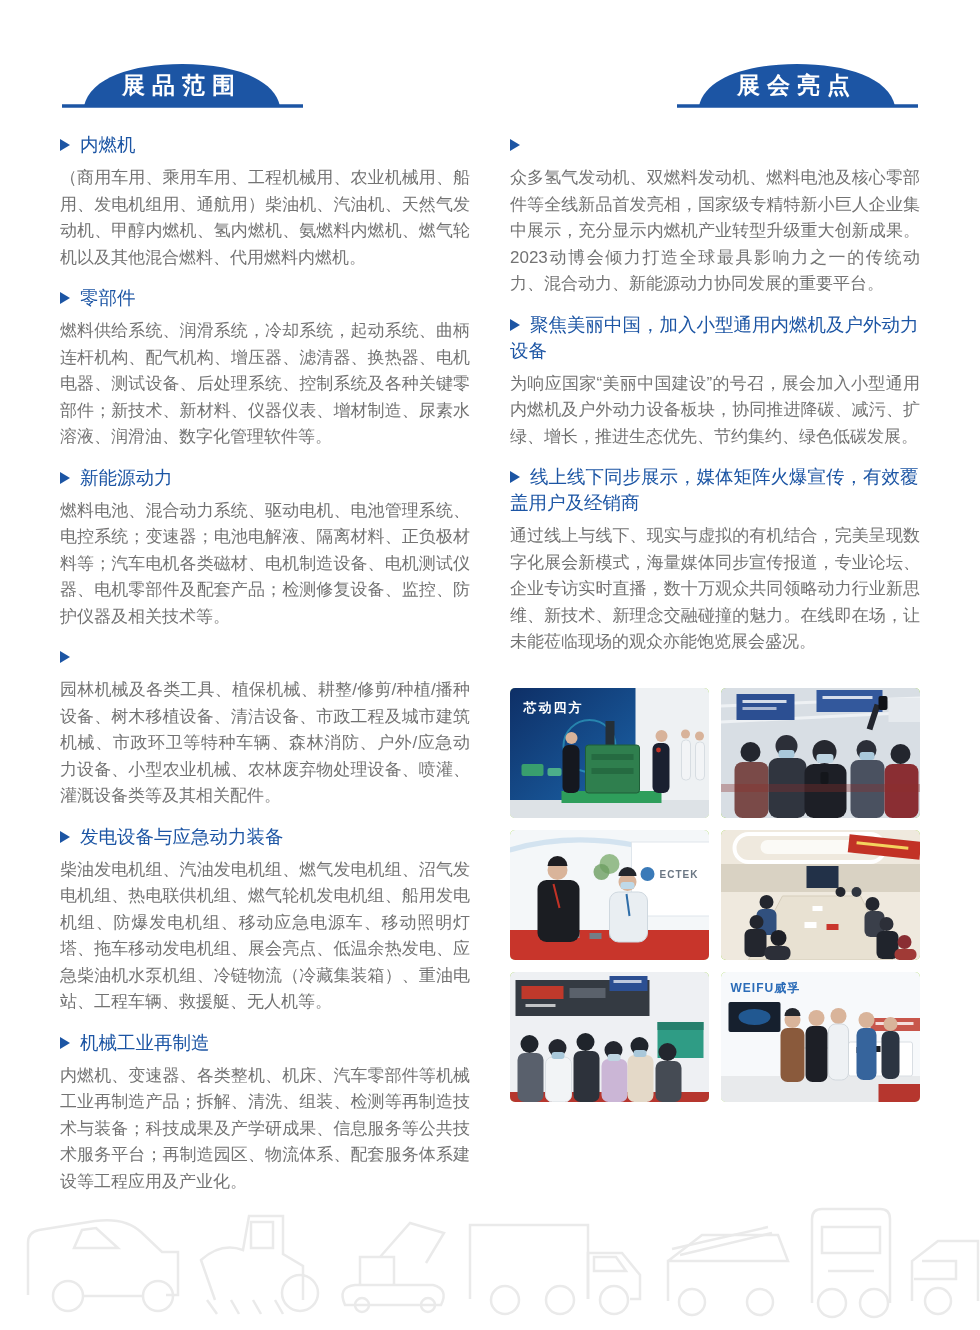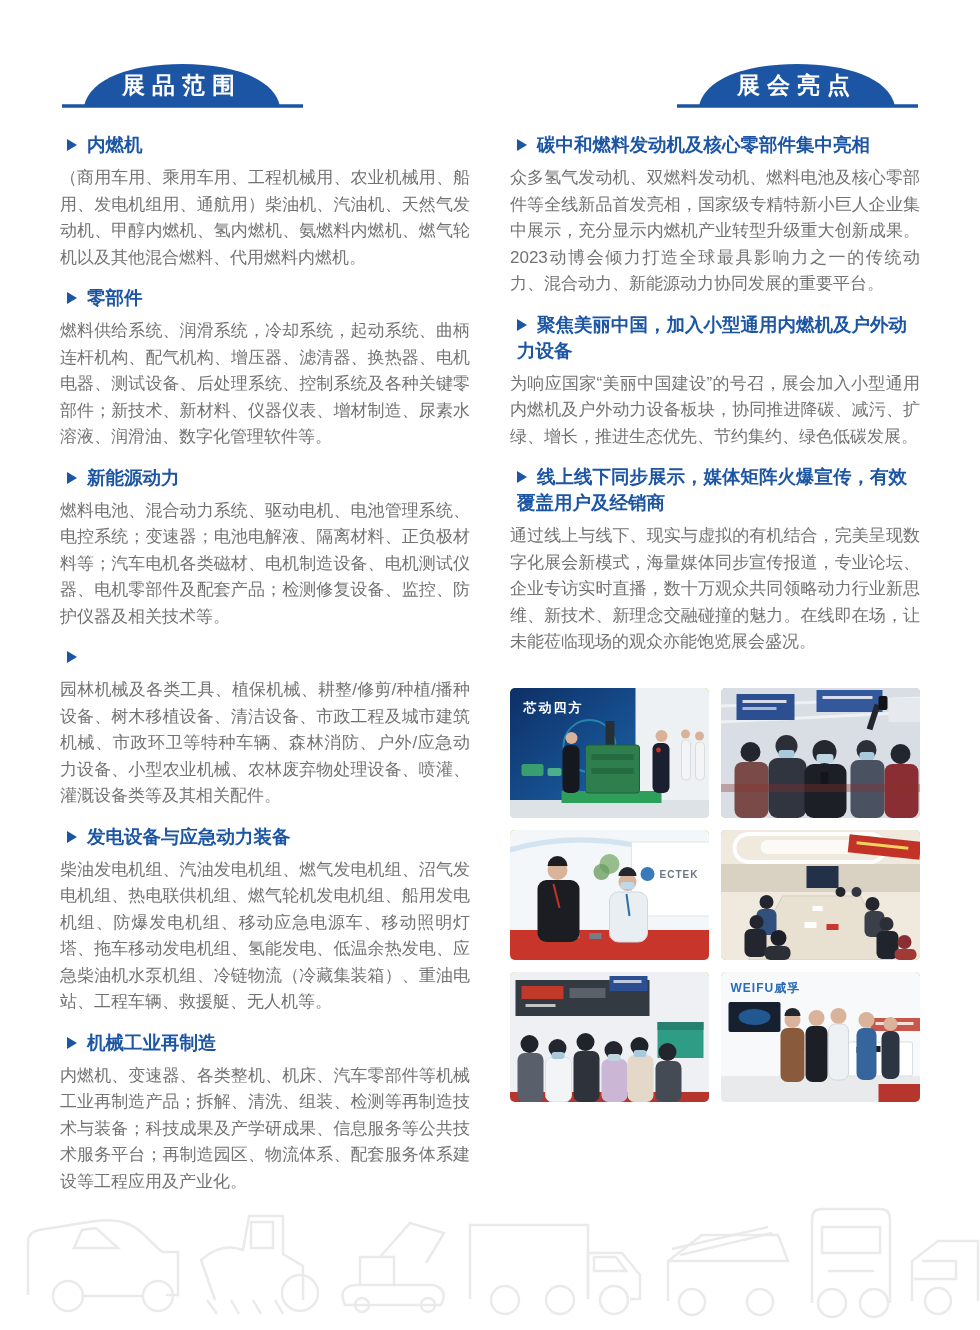--- a/index.html
+++ b/index.html
@@ -10,21 +10,21 @@
   .watermark{position:absolute;left:0;bottom:0;width:980px;height:235px;z-index:0;}
   .columns{position:relative;z-index:1;display:flex;gap:40px;padding:56px 60px 0 60px;}
   .col{width:410px;flex:0 0 410px;}
 
   .badge{height:54px;margin-bottom:22px;width:245px;}
   .badge.right-align{margin-left:auto;}
   .badge svg{display:block;}
   .badge text{font-family:"Liberation Sans","DejaVu Sans",sans-serif;}
 
   .section h3{
-    margin:14px 0 7px 7px;font-size:18.5px;line-height:26px;font-weight:700;color:#1c55a4;
+    margin:14px 0 7px 0;font-size:18.5px;line-height:26px;font-weight:400;color:#1c55a4;
   }
   .tri{
     display:inline-block;width:0;height:0;margin-right:10px;
     border-left:10px solid #1c55a4;border-top:6px solid transparent;border-bottom:6px solid transparent;
   }
   .section p{
     margin:0;font-size:17px;line-height:26.5px;color:#737373;text-align:justify;
   }
   .section:first-of-type h3{margin-top:0;}
 
@@ -105,39 +105,39 @@
     <div class="section">
       <h3><span class="tri"></span><span>新能源动力</span></h3>
       <p>燃料电池、混合动力系统、驱动电机、电池管理系统、电控系统；变速器；电池电解液、隔离材料、正负极材料等；汽车电机各类磁材、电机制造设备、电机测试仪器、电机零部件及配套产品；检测修复设备、监控、防护仪器及相关技术等。</p>
     </div>
     <div class="section">
       <h3><span class="tri"></span></h3>
       <p>园林机械及各类工具、植保机械、耕整/修剪/种植/播种设备、树木移植设备、清洁设备、市政工程及城市建筑机械、市政环卫等特种车辆、森林消防、户外/应急动力设备、小型农业机械、农林废弃物处理设备、喷灌、灌溉设备类等及其相关配件。</p>
     </div>
     <div class="section">
       <h3><span class="tri"></span><span>发电设备与应急动力装备</span></h3>
-      <p>柴油发电机组、汽油发电机组、燃气发电机组、沼气发电机组、热电联供机组、燃气轮机发电机组、船用发电机组、防爆发电机组、移动应急电源车、移动照明灯塔、拖车移动发电机组、氢能发电、低温余热发电、应急柴油机水泵机组、冷链物流（冷藏集装箱）、重油电站、工程车辆、救援艇、无人机等。</p>
+      <p>柴油发电机组、汽油发电机组、燃气发电机组、沼气发电机组、热电联供机组、燃气轮机发电机组、船用发电机组、防爆发电机组、移动应急电源车、移动照明灯塔、拖车移动发电机组、展会亮点、低温余热发电、应急柴油机水泵机组、冷链物流（冷藏集装箱）、重油电站、工程车辆、救援艇、无人机等。</p>
     </div>
     <div class="section">
       <h3><span class="tri"></span><span>机械工业再制造</span></h3>
       <p>内燃机、变速器、各类整机、机床、汽车零部件等机械工业再制造产品；拆解、清洗、组装、检测等再制造技术与装备；科技成果及产学研成果、信息服务等公共技术服务平台；再制造园区、物流体系、配套服务体系建设等工程应用及产业化。</p>
     </div>
   </div>
 
   <div class="col">
     <div class="badge right-align">
       <svg viewBox="0 0 245 54" xmlns="http://www.w3.org/2000/svg">
         <line x1="2" y1="50" x2="243" y2="50" stroke="#1c55a4" stroke-width="3.5"></line>
         <path d="M24,50 C30,22 72,8 122,8 C172,8 214,22 220,50 Z" fill="#1c55a4"></path>
         <text x="122" y="37" text-anchor="middle" font-size="23" font-weight="bold" fill="#ffffff" letter-spacing="7">展会亮点</text>
       </svg>
     </div>
 
     <div class="section">
-      <h3><span class="tri"></span><span>碳中和燃料发动机及核心零部件集中亮相</span></h3>
+      <h3><span class="tri"></span></h3>
       <p>众多氢气发动机、双燃料发动机、燃料电池及核心零部件等全线新品首发亮相，国家级专精特新小巨人企业集中展示，充分显示内燃机产业转型升级重大创新成果。2023动博会倾力打造全球最具影响力之一的传统动力、混合动力、新能源动力协同发展的重要平台。</p>
     </div>
     <div class="section">
       <h3><span class="tri"></span><span>聚焦美丽中国，加入小型通用内燃机及户外动力设备</span></h3>
       <p>为响应国家“美丽中国建设”的号召，展会加入小型通用内燃机及户外动力设备板块，协同推进降碳、减污、扩绿、增长，推进生态优先、节约集约、绿色低碳发展。</p>
     </div>
     <div class="section">
       <h3><span class="tri"></span><span>线上线下同步展示，媒体矩阵火爆宣传，有效覆盖用户及经销商</span></h3>
       <p>通过线上与线下、现实与虚拟的有机结合，完美呈现数字化展会新模式，海量媒体同步宣传报道，专业论坛、企业专访实时直播，数十万观众共同领略动力行业新思维、新技术、新理念交融碰撞的魅力。在线即在场，让未能莅临现场的观众亦能饱览展会盛况。</p>
     </div>

